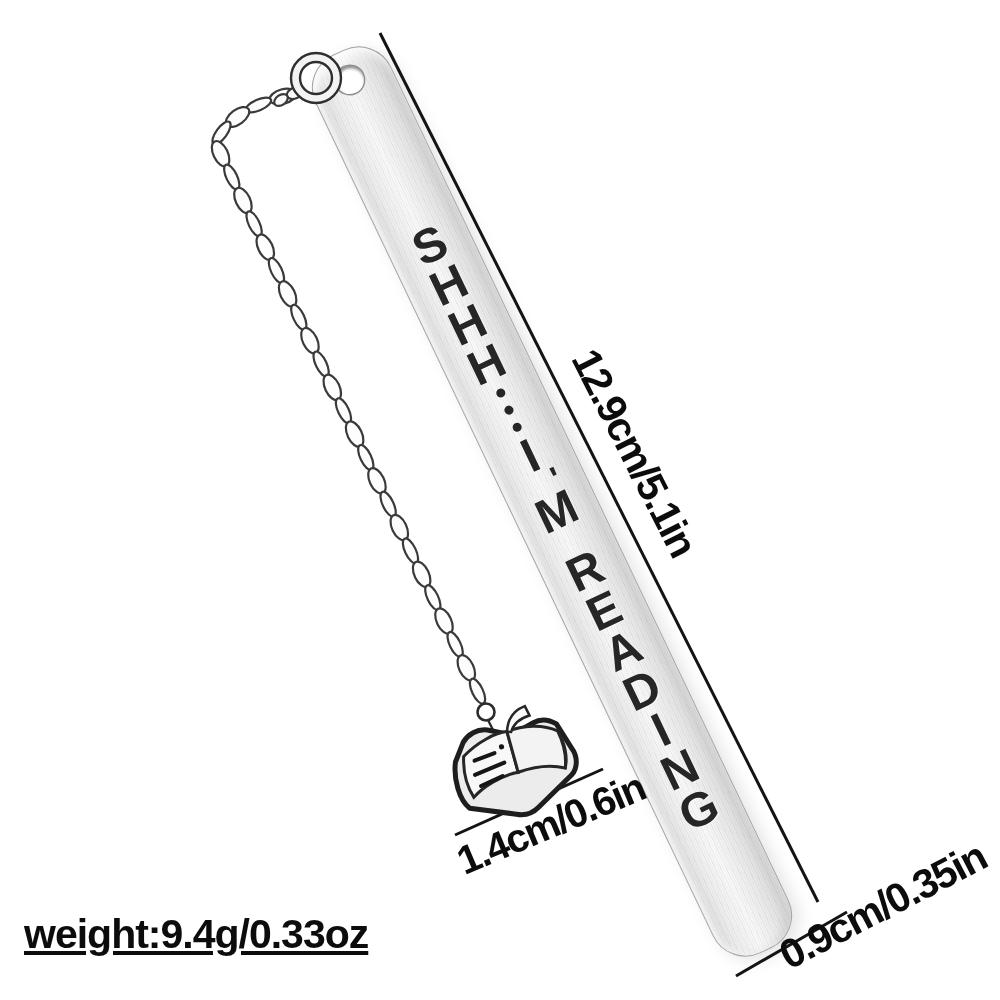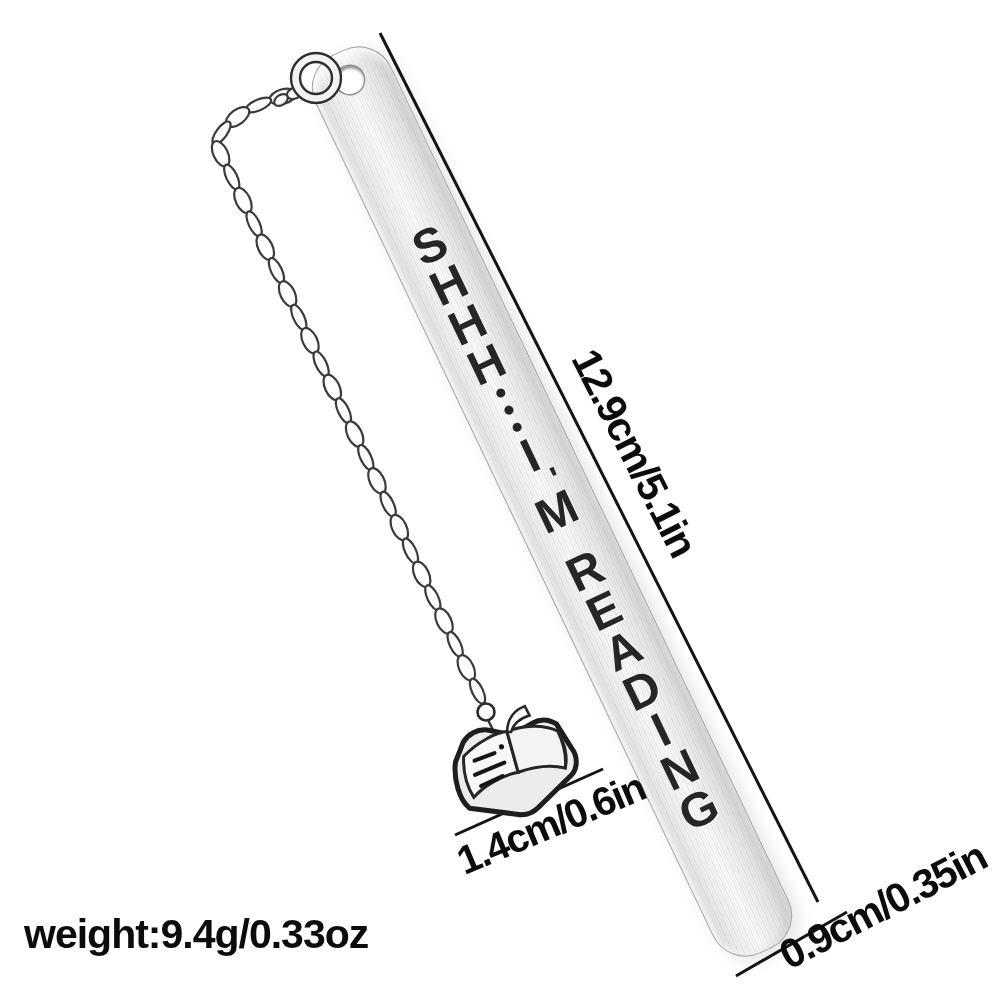--- a/index.html
+++ b/index.html
@@ -48,21 +48,21 @@
   .lbl{
     position:absolute;font-weight:bold;color:#0c0c0c;white-space:nowrap;
     letter-spacing:-1.5px;
   }
   .lbl-length{left:634px;top:453px;font-size:41px;
     transform:translate(-50%,-50%) rotate(63deg);}
   .lbl-charm{left:551px;top:824px;font-size:40px;
     transform:translate(-50%,-50%) rotate(-23deg);}
   .lbl-width{left:883px;top:906px;font-size:41px;
     transform:translate(-50%,-50%) rotate(-27.5deg);}
-  .lbl-weight{left:24px;top:911px;font-size:41px;letter-spacing:-1px;}
+  .lbl-weight{left:24px;top:911px;font-size:41px;letter-spacing:-1px;text-decoration:underline;}
 </style>
 </head>
 <body>
 
 <div class="stage">
 
   <div class="bar">
     <div class="hole"></div>
     <div class="engrave" id="engrave">
         <div class="ch">S</div>

